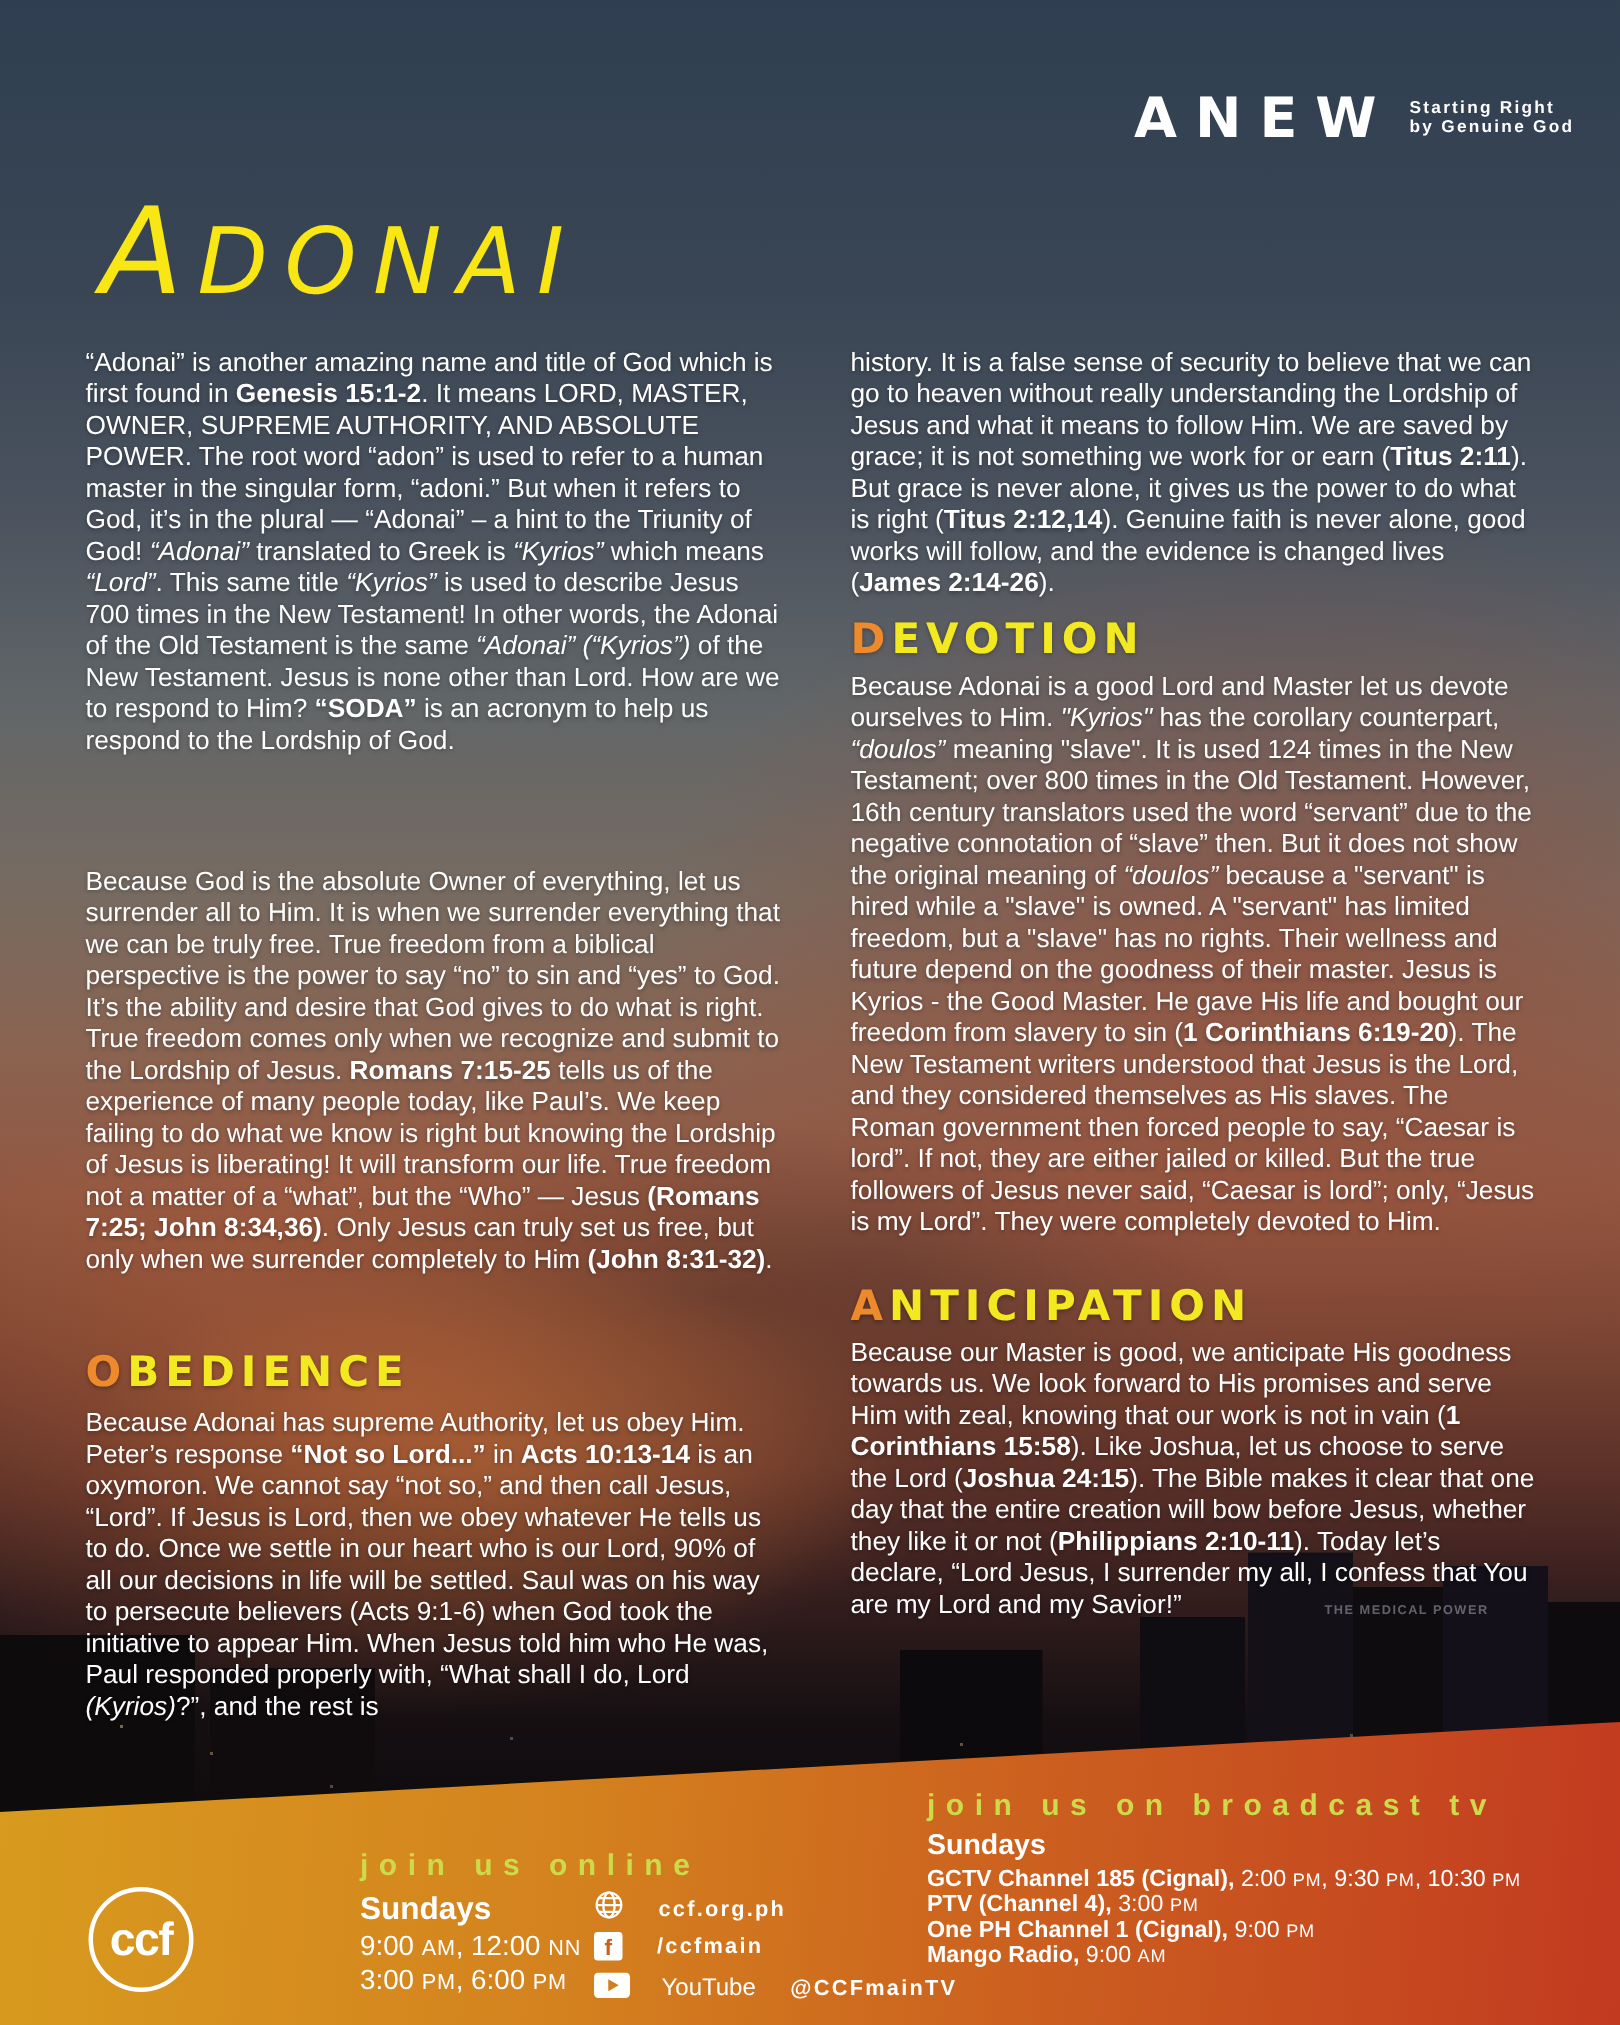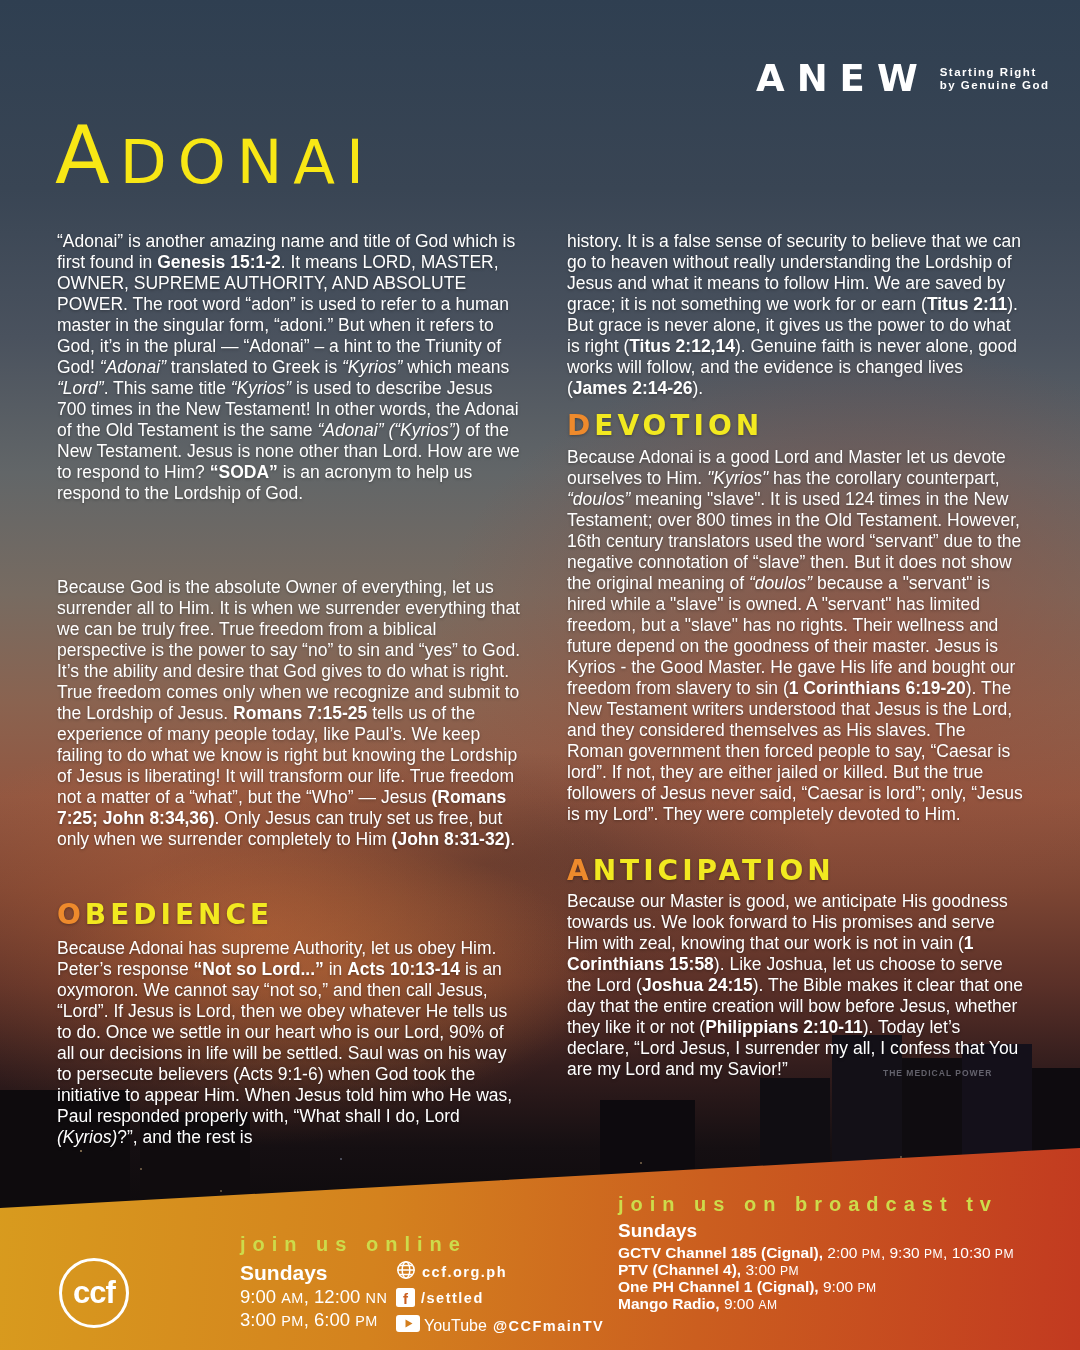--- a/index.html
+++ b/index.html
@@ -27,22 +27,22 @@
   .medcity{position:absolute;left:883px;top:1068px;z-index:1;font-size:8.5px;font-weight:bold;
     letter-spacing:1px;color:rgba(165,165,178,.55);}
   
   .kicker{position:absolute;left:57px;top:66px;z-index:2;font-size:21px;font-weight:bold;
     letter-spacing:4.5px;color:#fff;}
   .brand{position:absolute;left:756px;top:60px;z-index:2;display:flex;align-items:center;}
   .brand-name{font-family:"DejaVu Sans",sans-serif;font-size:37px;font-weight:bold;
     letter-spacing:12px;color:#fff;line-height:1;}
   .brand-tag{margin-left:10px;font-size:11.5px;font-weight:bold;letter-spacing:1.5px;
     line-height:13px;color:#fff;}
-  .title{position:absolute;left:55px;top:116px;z-index:2;margin:0;
-    font-family:"DejaVu Sans",sans-serif;font-weight:normal;color:#f8e715;line-height:1;}
+  .title{position:absolute;left:55px;top:116px;z-index:2;margin:12px;
+    font-family:"DejaVu Sans",sans-serif;font-weight:normal;color:#f8e715;line-height:1;font-style:italic;}
   .title .t-first{font-size:80px;letter-spacing:10px;}
   .title .t-rest{font-size:61px;letter-spacing:11px;}
   
   .blk{position:absolute;z-index:2;}
   .colL{left:57px;width:463px;}
   .colR{left:567px;width:459px;}
   .body{margin:0;font-size:17.5px;line-height:21px;color:#ffffff;
     text-shadow:0 1px 3px rgba(0,0,0,.35);}
   .sect{margin:0;font-family:"DejaVu Sans",sans-serif;font-size:28px;font-weight:bold;
     letter-spacing:4px;color:#f2e920;line-height:1;text-shadow:0 1px 3px rgba(0,0,0,.3);}
@@ -52,21 +52,21 @@
   .footer{position:absolute;left:0;top:1148px;width:1080px;height:202px;z-index:3;
     background:linear-gradient(95deg,#d89b1e 0%,#d4821e 35%,#cb5e1f 65%,#c23a20 100%);
     clip-path:polygon(0 60px,100% 0,100% 100%,0 100%);}
   .f-abs{position:absolute;}
   .ccf{left:59px;top:110px;width:64px;height:64px;border:3px solid #fff;border-radius:50%;
     display:flex;align-items:center;justify-content:center;font-size:31px;font-weight:bold;
     letter-spacing:-1px;color:#fff;}
   .f-head{font-size:20px;font-weight:bold;letter-spacing:7px;color:#cddb4b;line-height:1;}
   .f-day{font-size:21px;font-weight:bold;color:#fff;line-height:1;}
   .f-line{font-size:18.5px;color:#fff;line-height:1;}
-  .s-row{display:flex;align-items:center;gap:6px;}
+  .s-row{display:flex;align-items:center;gap:23px;}
   .s-label{font-size:14.5px;font-weight:bold;letter-spacing:1.5px;color:#fff;}
   .fb{width:19px;height:19px;background:#fff;border-radius:2.5px;display:flex;
     align-items:flex-end;justify-content:center;color:#cb5e1f;font-size:15px;
     font-weight:bold;line-height:17px;}
   .yt-word{font-size:16px;font-weight:normal;color:#fff;letter-spacing:0;margin-left:-2px;}
   .bc-line{font-size:15.5px;color:#fff;line-height:1;}
 </style>
 </head>
 <body>
 
@@ -124,21 +124,21 @@
               <circle cx="10" cy="10" r="8.2"></circle>
               <ellipse cx="10" cy="10" rx="3.8" ry="8.2"></ellipse>
               <path d="M1.8 10h16.4M3.2 5.4h13.6M3.2 14.6h13.6"></path>
             </g>
           </svg>
       </span>
       <span class="s-label">ccf.org.ph</span>
     </div>
     <div class="f-abs s-row" style="left:396px;top:140px;">
       <span class="fb">f</span>
-      <span class="s-label">/settled</span>
+      <span class="s-label">/ccfmain</span>
     </div>
     <div class="f-abs s-row" style="left:396px;top:167px;">
       <span>
         <svg width="24" height="17" viewBox="0 0 24 17">
             <path fill="#fff" fill-rule="evenodd" d="M3 0h18a3 3 0 0 1 3 3v11a3 3 0 0 1-3 3H3a3 3 0 0 1-3-3V3a3 3 0 0 1 3-3zm6.5 4.5v8l7-4z"></path>
           </svg>
       </span>
       <span class="yt-word">YouTube</span>
       <span class="s-label">@CCFmainTV</span>
     </div>

